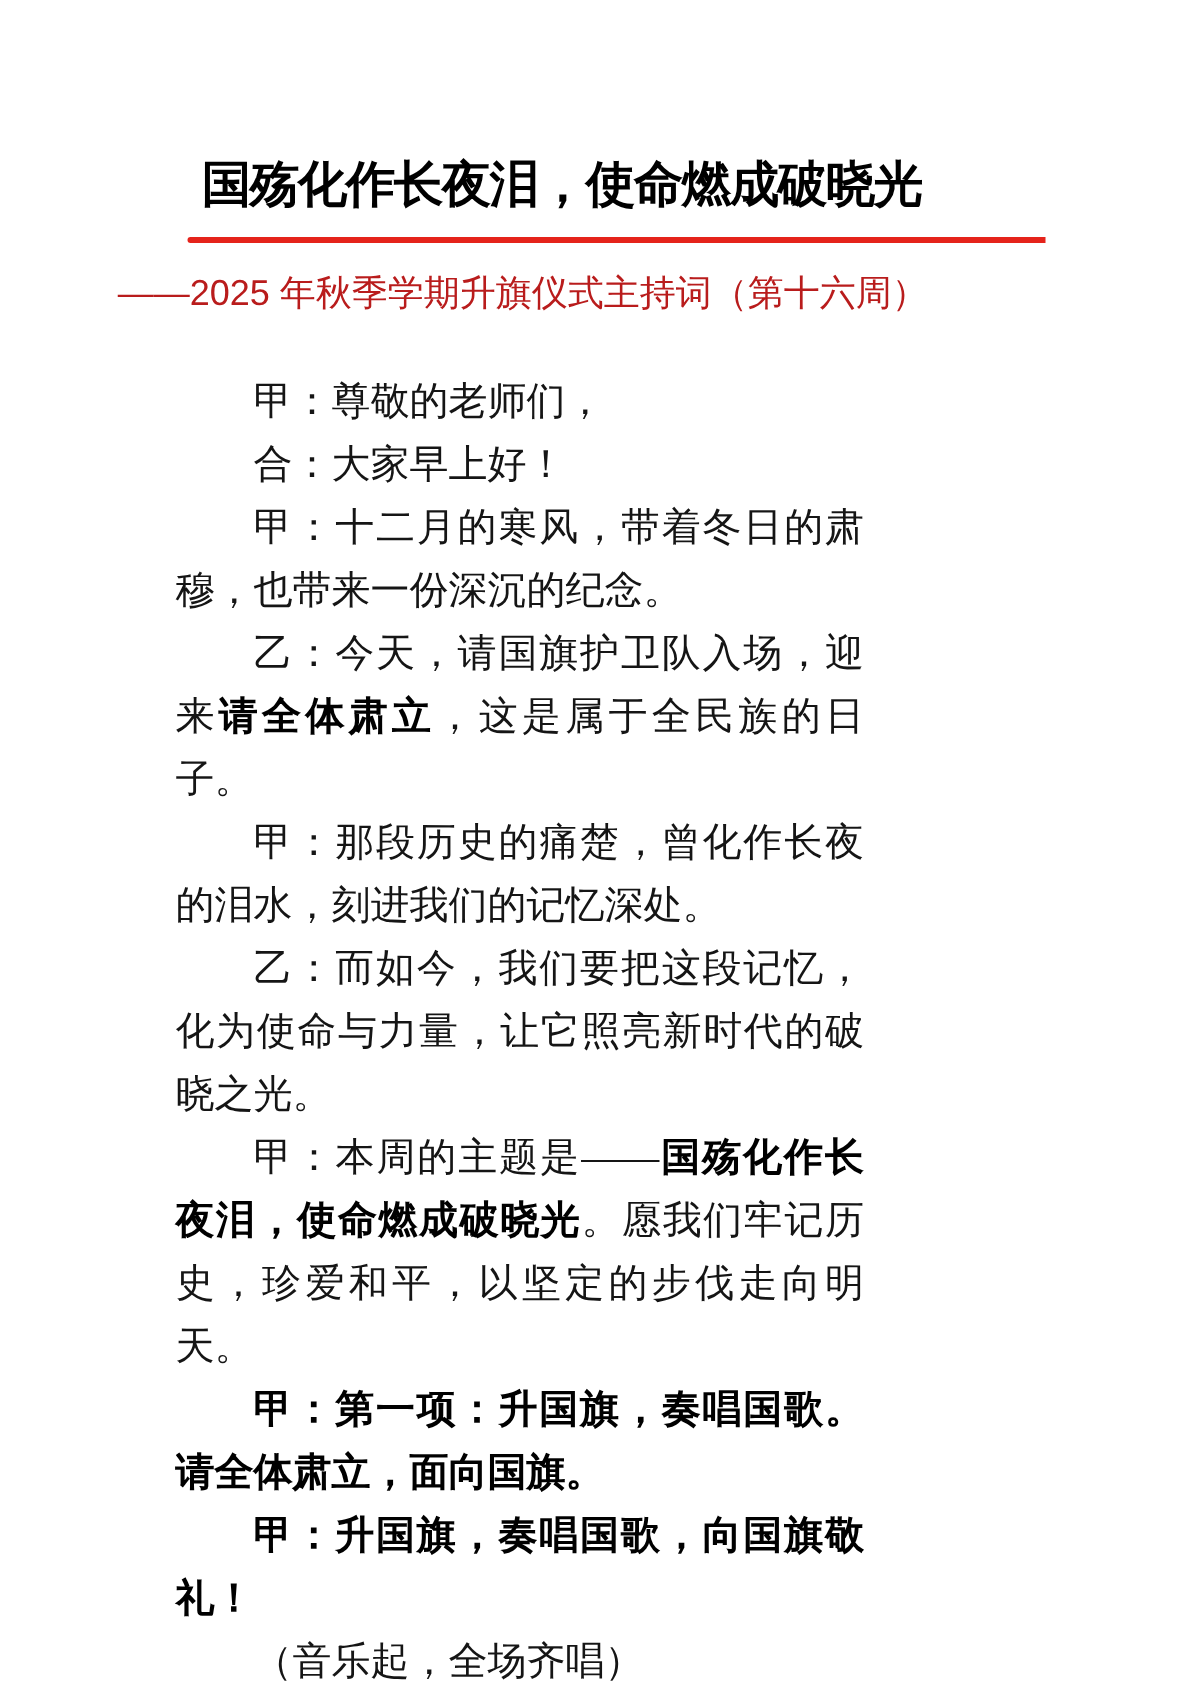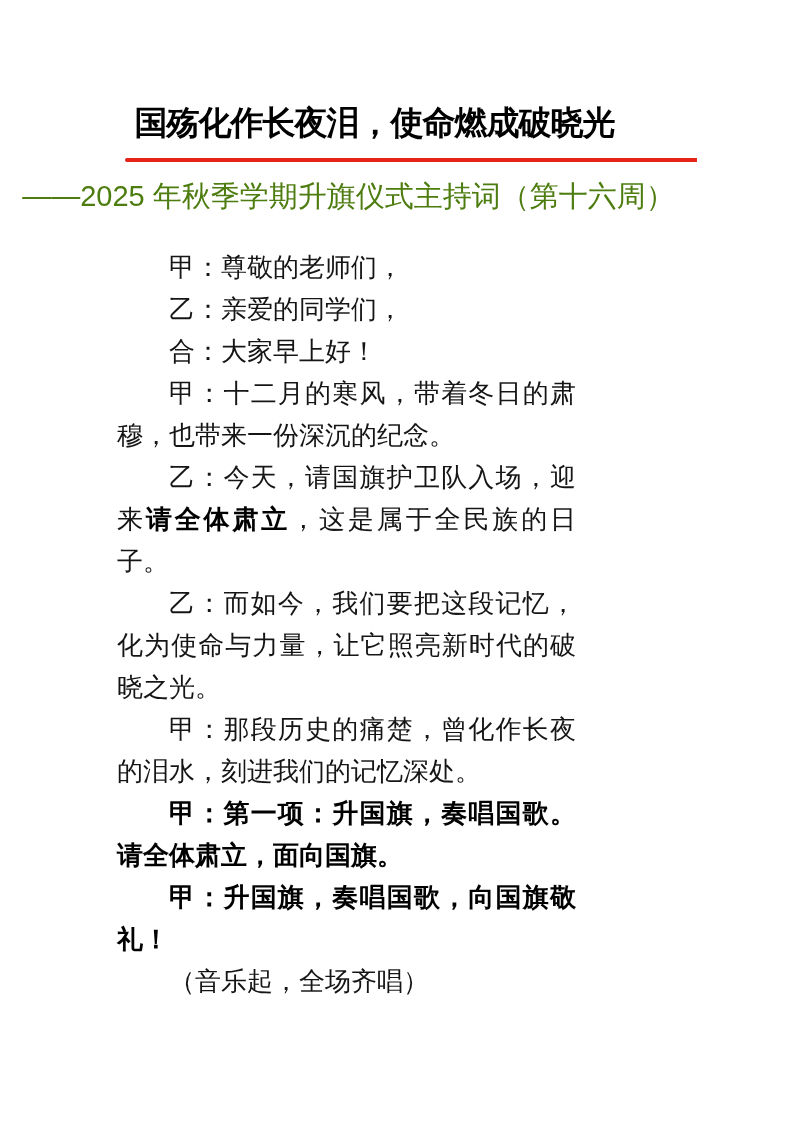--- a/index.html
+++ b/index.html
@@ -34,23 +34,23 @@
     height: 4px;
     border-radius: 2px;
     background: #e5231b; 
   }
   .doc-subtitle {
     margin: 0;
     padding-top: 15px;
     text-align: center;
     font-family: "Liberation Sans", "DejaVu Sans", sans-serif;
     font-weight: 500;
-    font-size: 29px;
+    font-size: 24px;
     line-height: 38px;
-    color: #4d7c0f;
+    color: #b91c1c;
     white-space: nowrap;
   }
   .doc-body {
     margin: 32px 121px 0 117px;
     font-size: 26px;
     line-height: 42px;
     text-align: justify;
     color: #151515;
   }
   .doc-body p {
@@ -68,23 +68,23 @@
 
 <div class="page">
   <h1 class="doc-title">国殇化作长夜泪，使命燃成破晓光</h1>
 
   <div class="title-divider" style="background: rgb(229, 35, 27);"></div>
 
   <h2 class="doc-subtitle">——2025 年秋季学期升旗仪式主持词（第十六周）</h2>
 
   <div class="doc-body">
       <p><span class="seg-regular">甲：尊敬的老师们，</span></p>
-      <p><span class="seg-regular">乙：亲爱的同学们，</span></p>
       <p><span class="seg-regular">合：大家早上好！</span></p>
       <p><span class="seg-regular">甲：十二月的寒风，带着冬日的肃穆，也带来一份深沉的纪念。</span></p>
       <p><span class="seg-regular">乙：今天，请国旗护卫队入场，迎来</span><span class="seg-bold">请全体肃立</span><span class="seg-regular">，这是属于全民族的日子。</span></p>
+      <p><span class="seg-regular">甲：那段历史的痛楚，曾化作长夜的泪水，刻进我们的记忆深处。</span></p>
       <p><span class="seg-regular">乙：而如今，我们要把这段记忆，化为使命与力量，让它照亮新时代的破晓之光。</span></p>
-      <p><span class="seg-regular">甲：那段历史的痛楚，曾化作长夜的泪水，刻进我们的记忆深处。</span></p>
+      <p><span class="seg-regular">甲：本周的主题是——</span><span class="seg-bold">国殇化作长夜泪，使命燃成破晓光</span><span class="seg-regular">。愿我们牢记历史，珍爱和平，以坚定的步伐走向明天。</span></p>
       <p><span class="seg-bold">甲：第一项：升国旗，奏唱国歌。请全体肃立，面向国旗。</span></p>
       <p><span class="seg-bold">甲：升国旗，奏唱国歌，向国旗敬礼！</span></p>
       <p><span class="seg-regular">（音乐起，全场齐唱）</span></p>
     </div>
 </div>
 
 </body></html>

